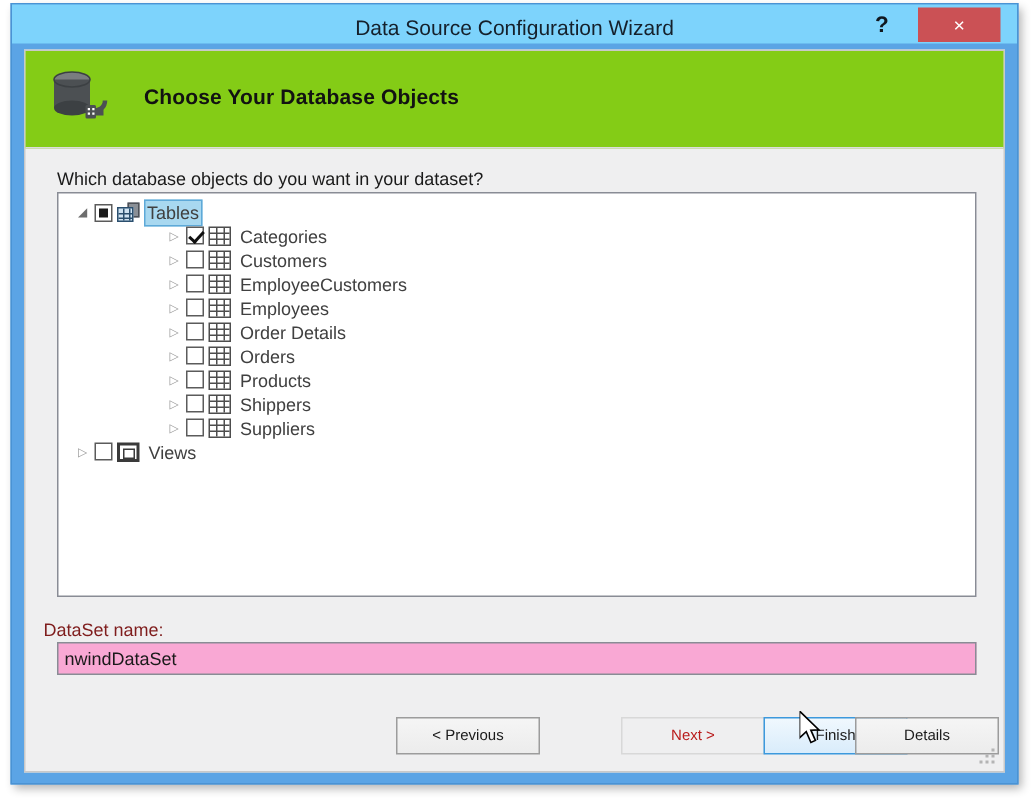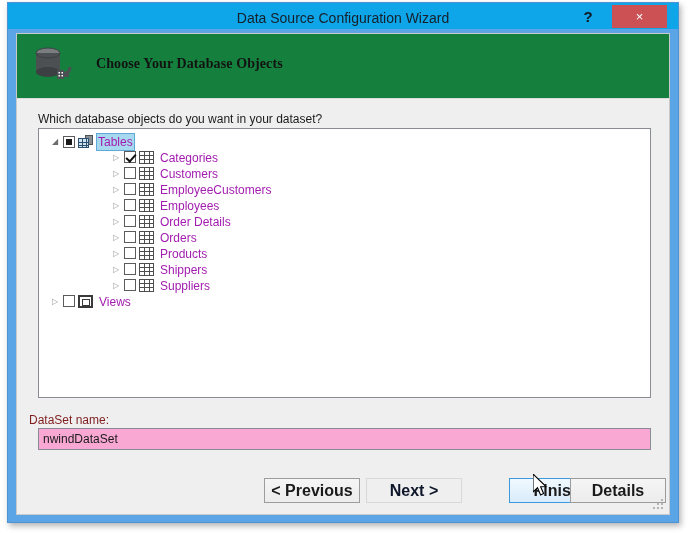--- a/index.html
+++ b/index.html
@@ -30,21 +30,21 @@
     box-shadow: 2px 3px 6px rgba(0,0,0,0.30);
   }
 
   
   .titlebar {
     position: absolute;
     left: 0;
     top: 0;
     width: 670px;
     height: 26px;
-    background: #0ea5e9;
+    background: #7dd3fc;
   }
   .title-text {
     position: absolute;
     left: 0;
     top: 0;
     width: 670px;
     height: 30px;
     line-height: 30px;
     text-align: center;
     font-size: 14px;
@@ -91,23 +91,22 @@
     box-sizing: border-box;
   }
 
   
   .header-band {
     position: absolute;
     left: 0;
     top: 0;
     width: 652px;
     height: 64px;
-    background: #15803d;
+    background: #84cc16;
     border-bottom: 1px solid #dcdcdc;
-    font-family: Liberation Serif, serif;
   }
   .db-icon {
     position: absolute;
     left: 14px;
     top: 10px;
     width: 50px;
     height: 46px;
   }
   .header-title {
     position: absolute;
@@ -199,21 +198,21 @@
     width: 15px;
     height: 13px;
     vertical-align: middle;
     margin: 0 4px 1px 0;
     position: relative;
   }
   .node .nlabel {
     display: inline-block;
     vertical-align: middle;
     padding: 0 2px;
-    color: #a21caf;
+    color: #404040;
   }
   .node .nlabel.selected {
     background: #a8d8f0;
     border: 1px solid #5ea9d8;
     padding: 0 1px;
     margin: 0 -1px;
   }
   .lvl0 { padding-left: 8px; }
   .lvl1 { padding-left: 30px; margin-left: 39px; }
 
@@ -302,35 +301,35 @@
     top: 440px;
     width: 652px;
     height: 40px;
   }
   .btn {
     position: absolute;
     top: 4px;
     width: 96px;
     height: 25px;
     font-family: "Liberation Sans", sans-serif;
-    font-size: 16px;
+    font-size: 10px;
     color: #1a1a1a;
     background: linear-gradient(#f5f5f5, #ececec);
     border: 1px solid #9c9c9c;
     box-sizing: border-box;
     text-align: center;
     line-height: 23px;
     cursor: pointer;
-    font-weight: bold;
   }
   .btn.disabled {
-    color: #0f172a;
+    color: #b91c1c;
     background: #efeff0;
     border: 1px solid #d8d8d8;
     cursor: default;
+    margin-left: 48px;
   }
   .btn.hover {
     background: linear-gradient(#f0f8fe, #d9ecfb);
     border: 1px solid #3c99dd;
     margin-left: 41px;
   }
   #btn-prev   { left: 247px; }
   #btn-next   { left: 349px; }
   #btn-finish { left: 451px; }
   #btn-cancel { left: 553px; }

